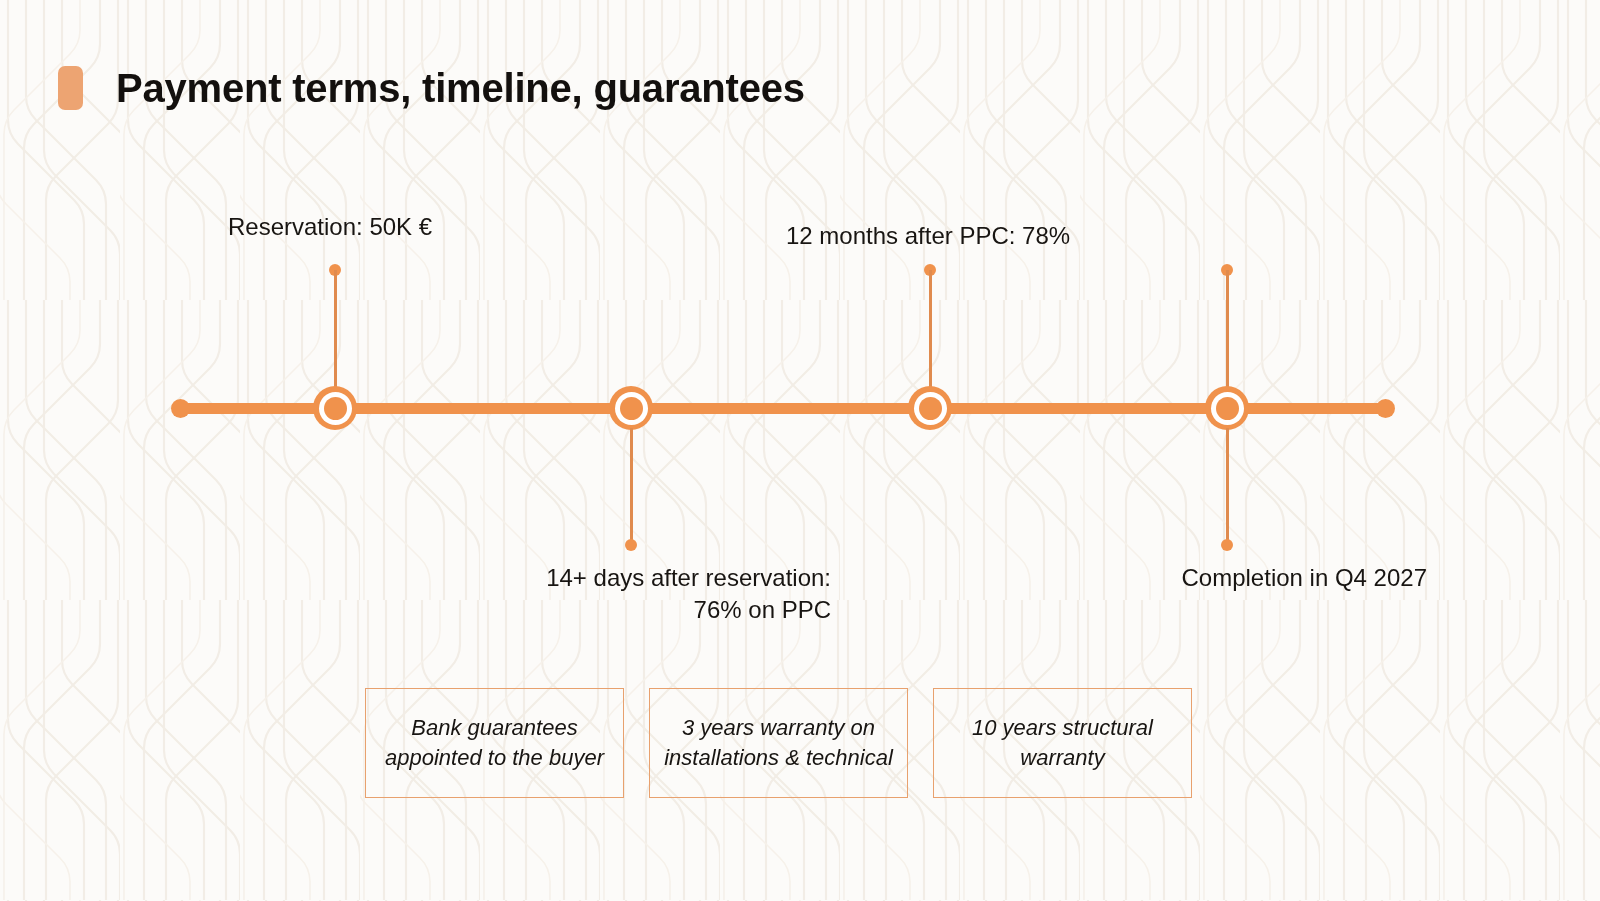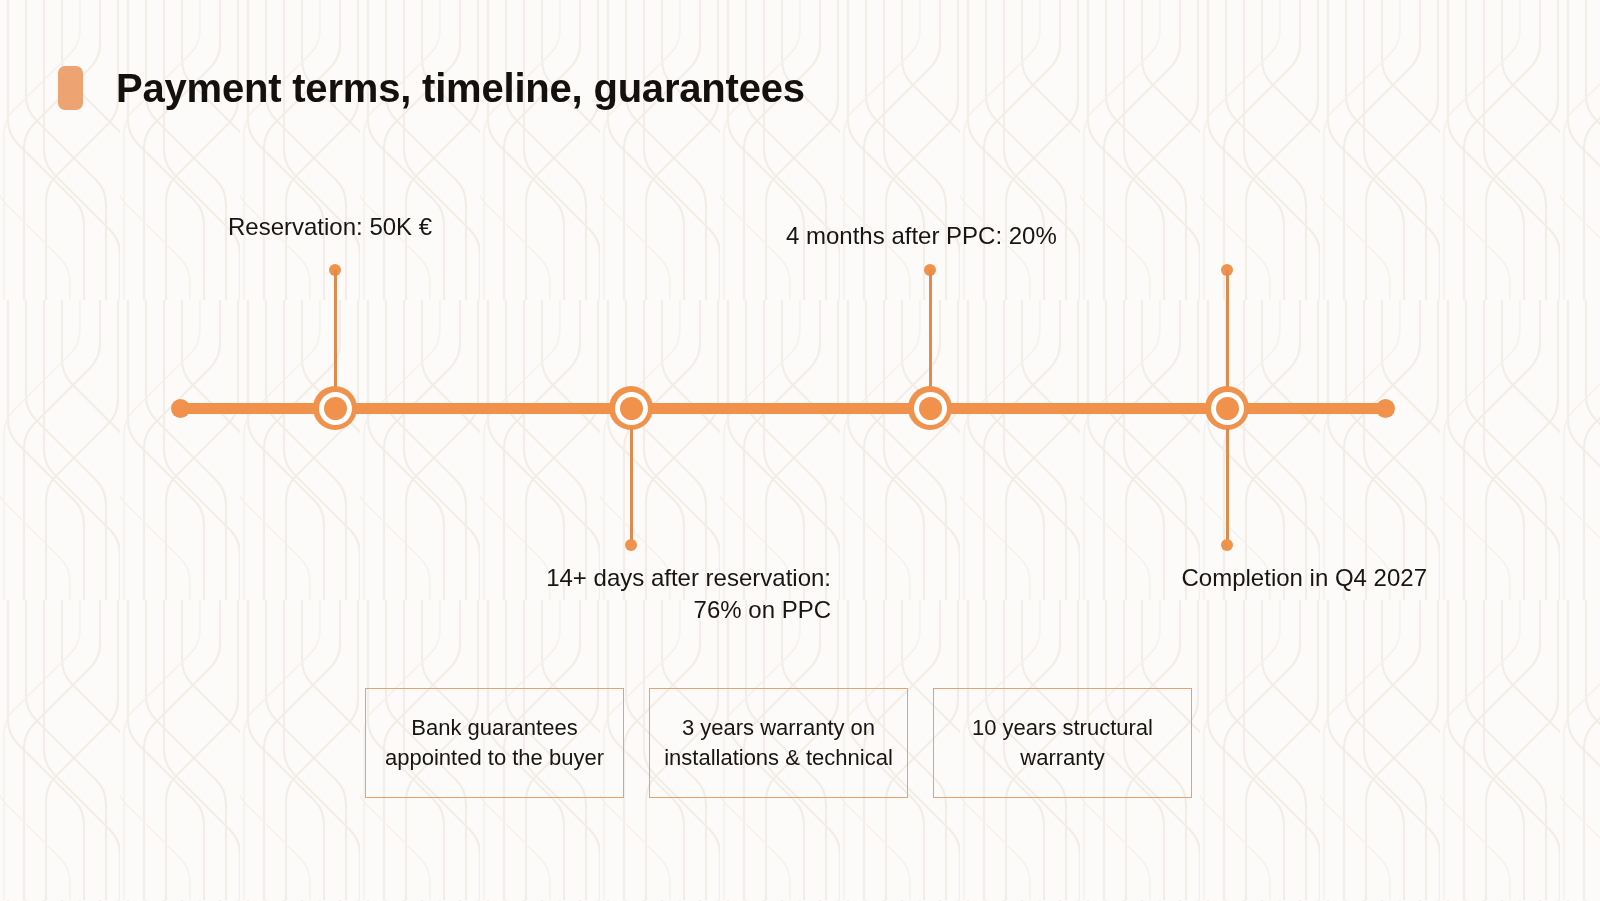--- a/index.html
+++ b/index.html
@@ -53,21 +53,21 @@
   }
   .tl-label.below{text-align:right;}
   .tl-label .l2{display:block;}
 
   
   #guarantee-row{position:absolute;left:365px;top:688px;display:flex;gap:25px;}
   .g-box{
     border:1.5px solid #E8A16E;background:transparent;
     width:259px;height:110px;
     display:flex;align-items:center;justify-content:center;
-    text-align:center;padding:4px 14px;box-sizing:border-box;
+    text-align:center;padding:4px 14px;box-sizing:border-box;font-style:italic;
   }
   .g-box span{font-size:22px;color:#181512;line-height:1.38;}
 </style>
 </head>
 <body>
 
 <svg id="bg-pattern" width="1600" height="901" viewBox="0 0 1600 901">
   <defs>
     <pattern id="circuit" x="0" y="0" width="120" height="300" patternUnits="userSpaceOnUse">
       <g fill="none" stroke="#F2EDE6" stroke-width="2.2" stroke-linecap="round">
@@ -122,21 +122,21 @@
       <span class="l2">76% on PPC</span>
     </div>
 
     <div class="tl-dot" style="left:924px;top:264px;"></div>
     <div class="tl-stem" style="left:928.5px;top:270px;height:118px;"></div>
     <div class="tl-node" style="left:908px;top:386px;">
       <div class="ring-gap">
         <div class="ring-core"></div>
       </div>
     </div>
-    <div class="tl-label" style="left:786px;top:220px;">4 months after PPC: 20%</div>
+    <div class="tl-label" style="left:786px;top:220px;">12 months after PPC: 78%</div>
 
     <div class="tl-dot" style="left:1221px;top:264px;"></div>
     <div class="tl-stem" style="left:1225.5px;top:270px;height:118px;"></div>
     <div class="tl-node" style="left:1205px;top:386px;">
       <div class="ring-gap">
         <div class="ring-core"></div>
       </div>
     </div>
     <div class="tl-stem" style="left:1225.5px;top:428px;height:118px;"></div>
     <div class="tl-dot" style="left:1221px;top:539px;"></div>

